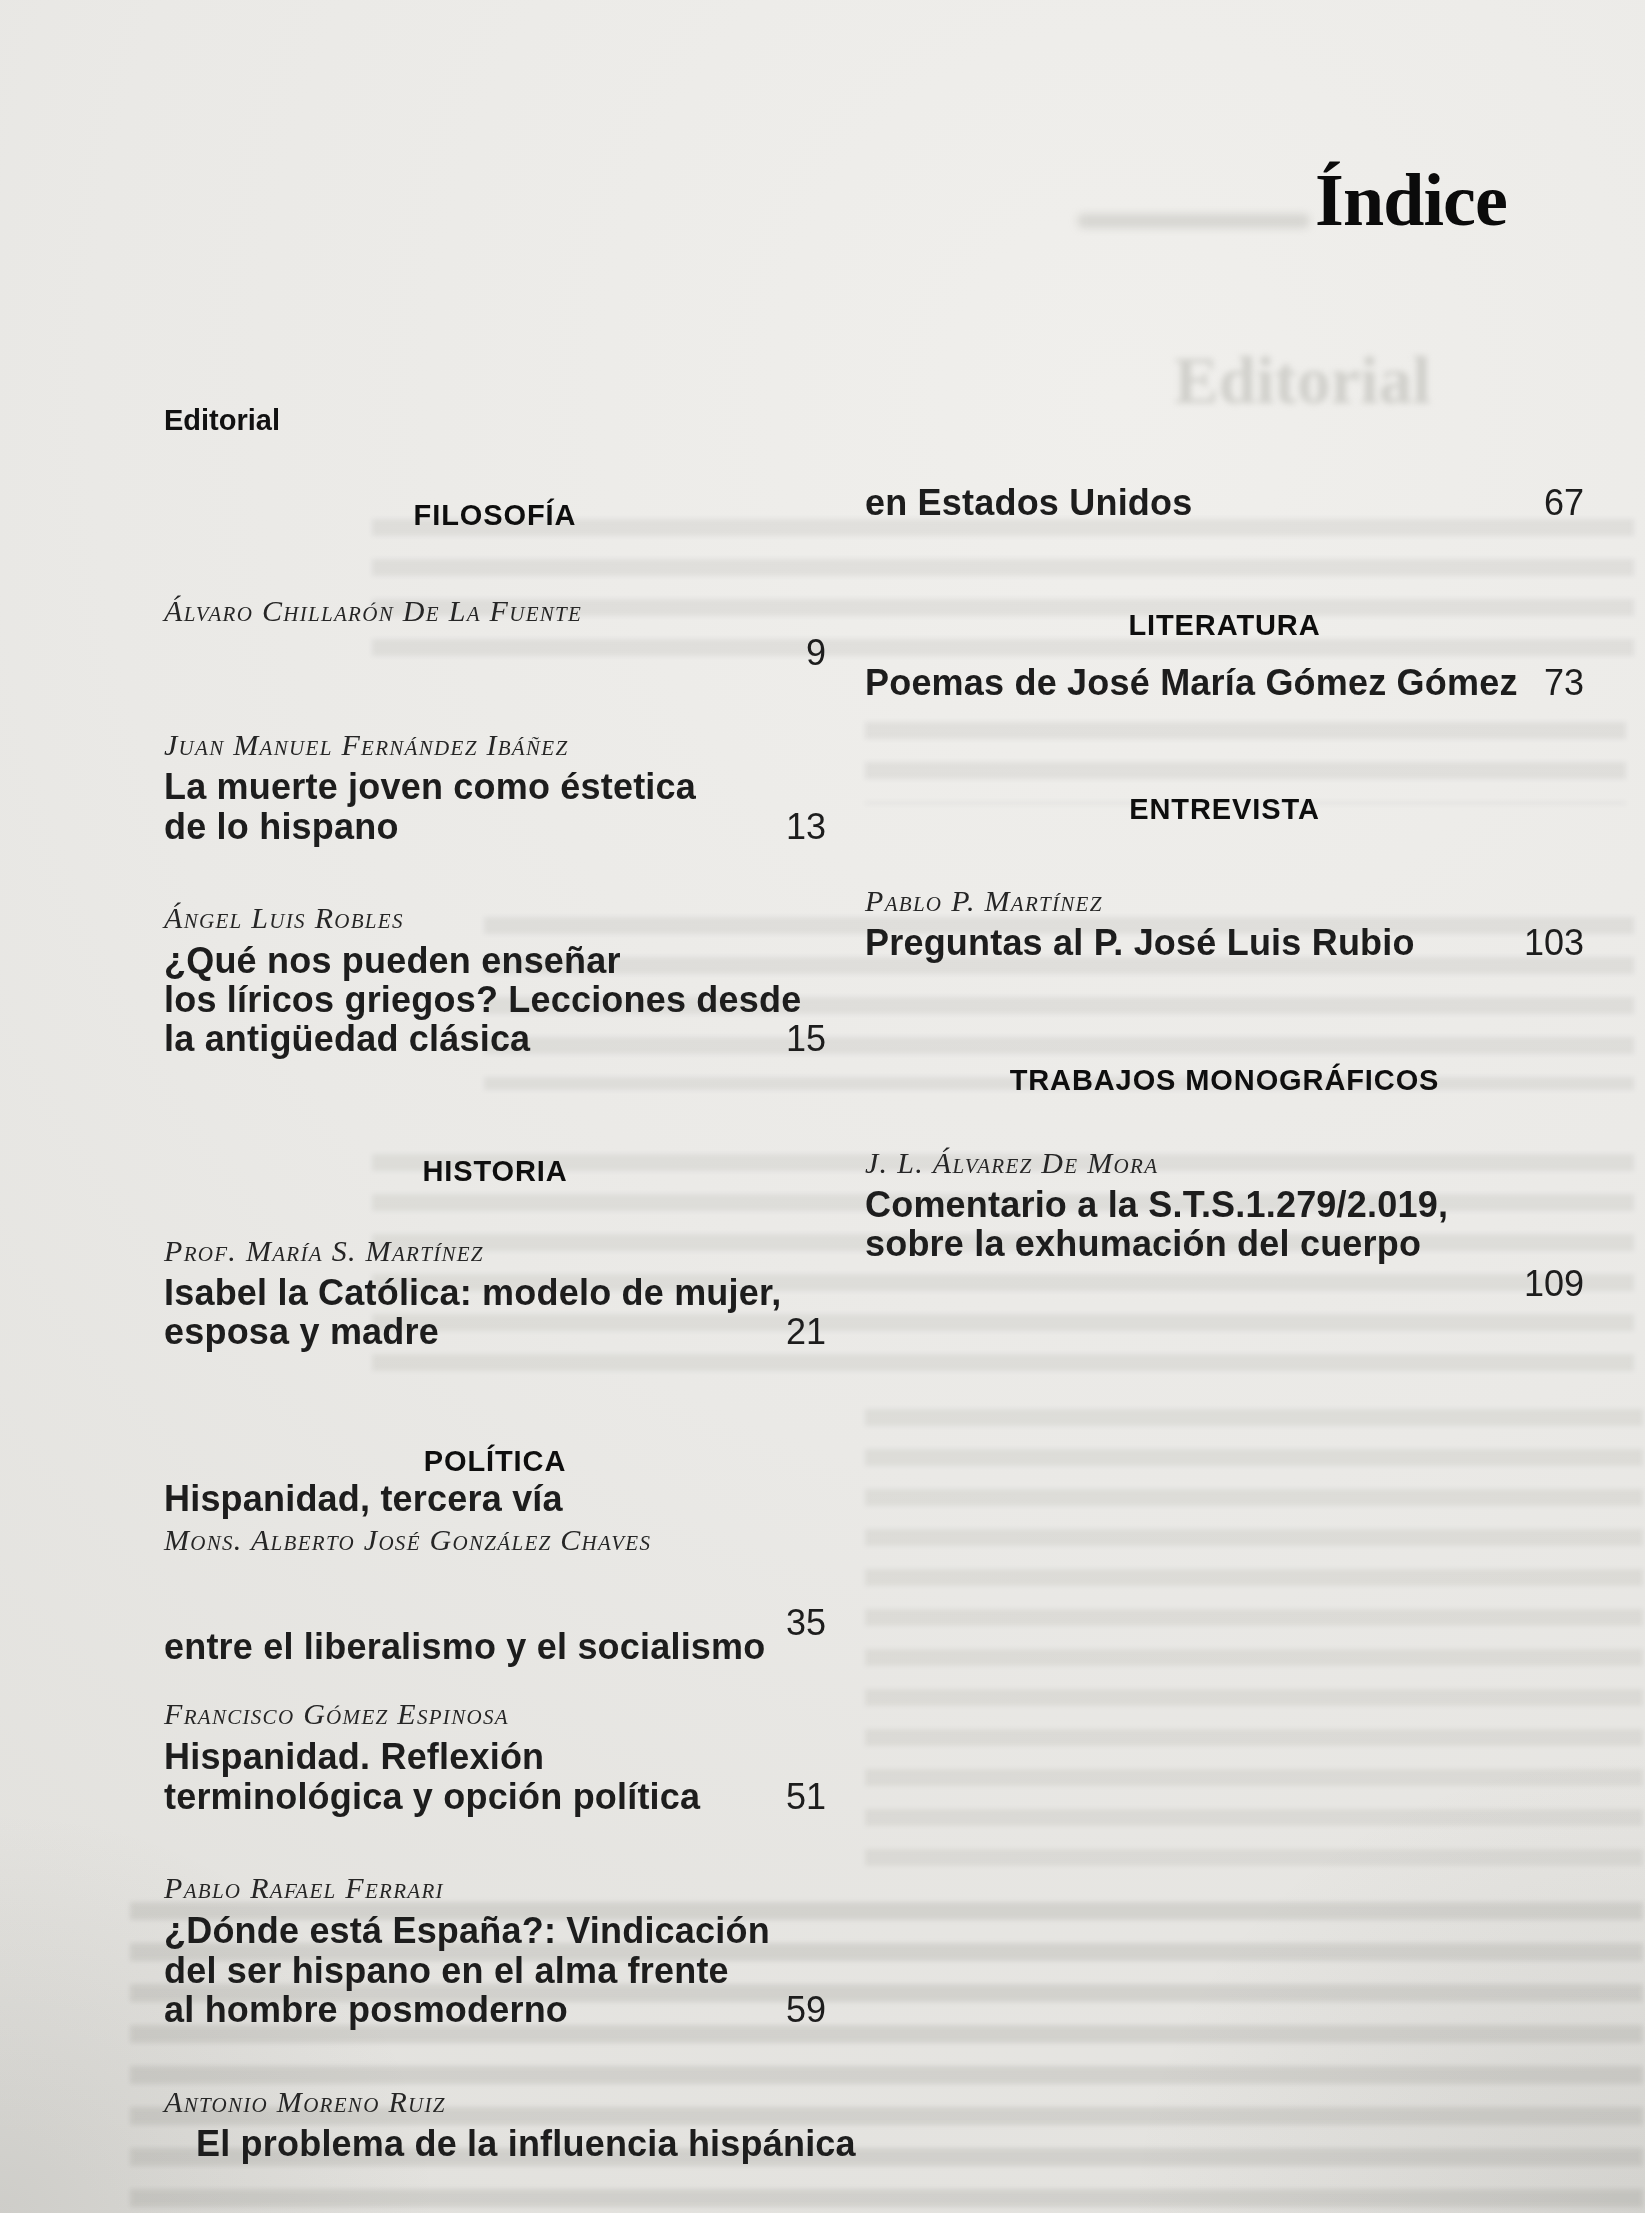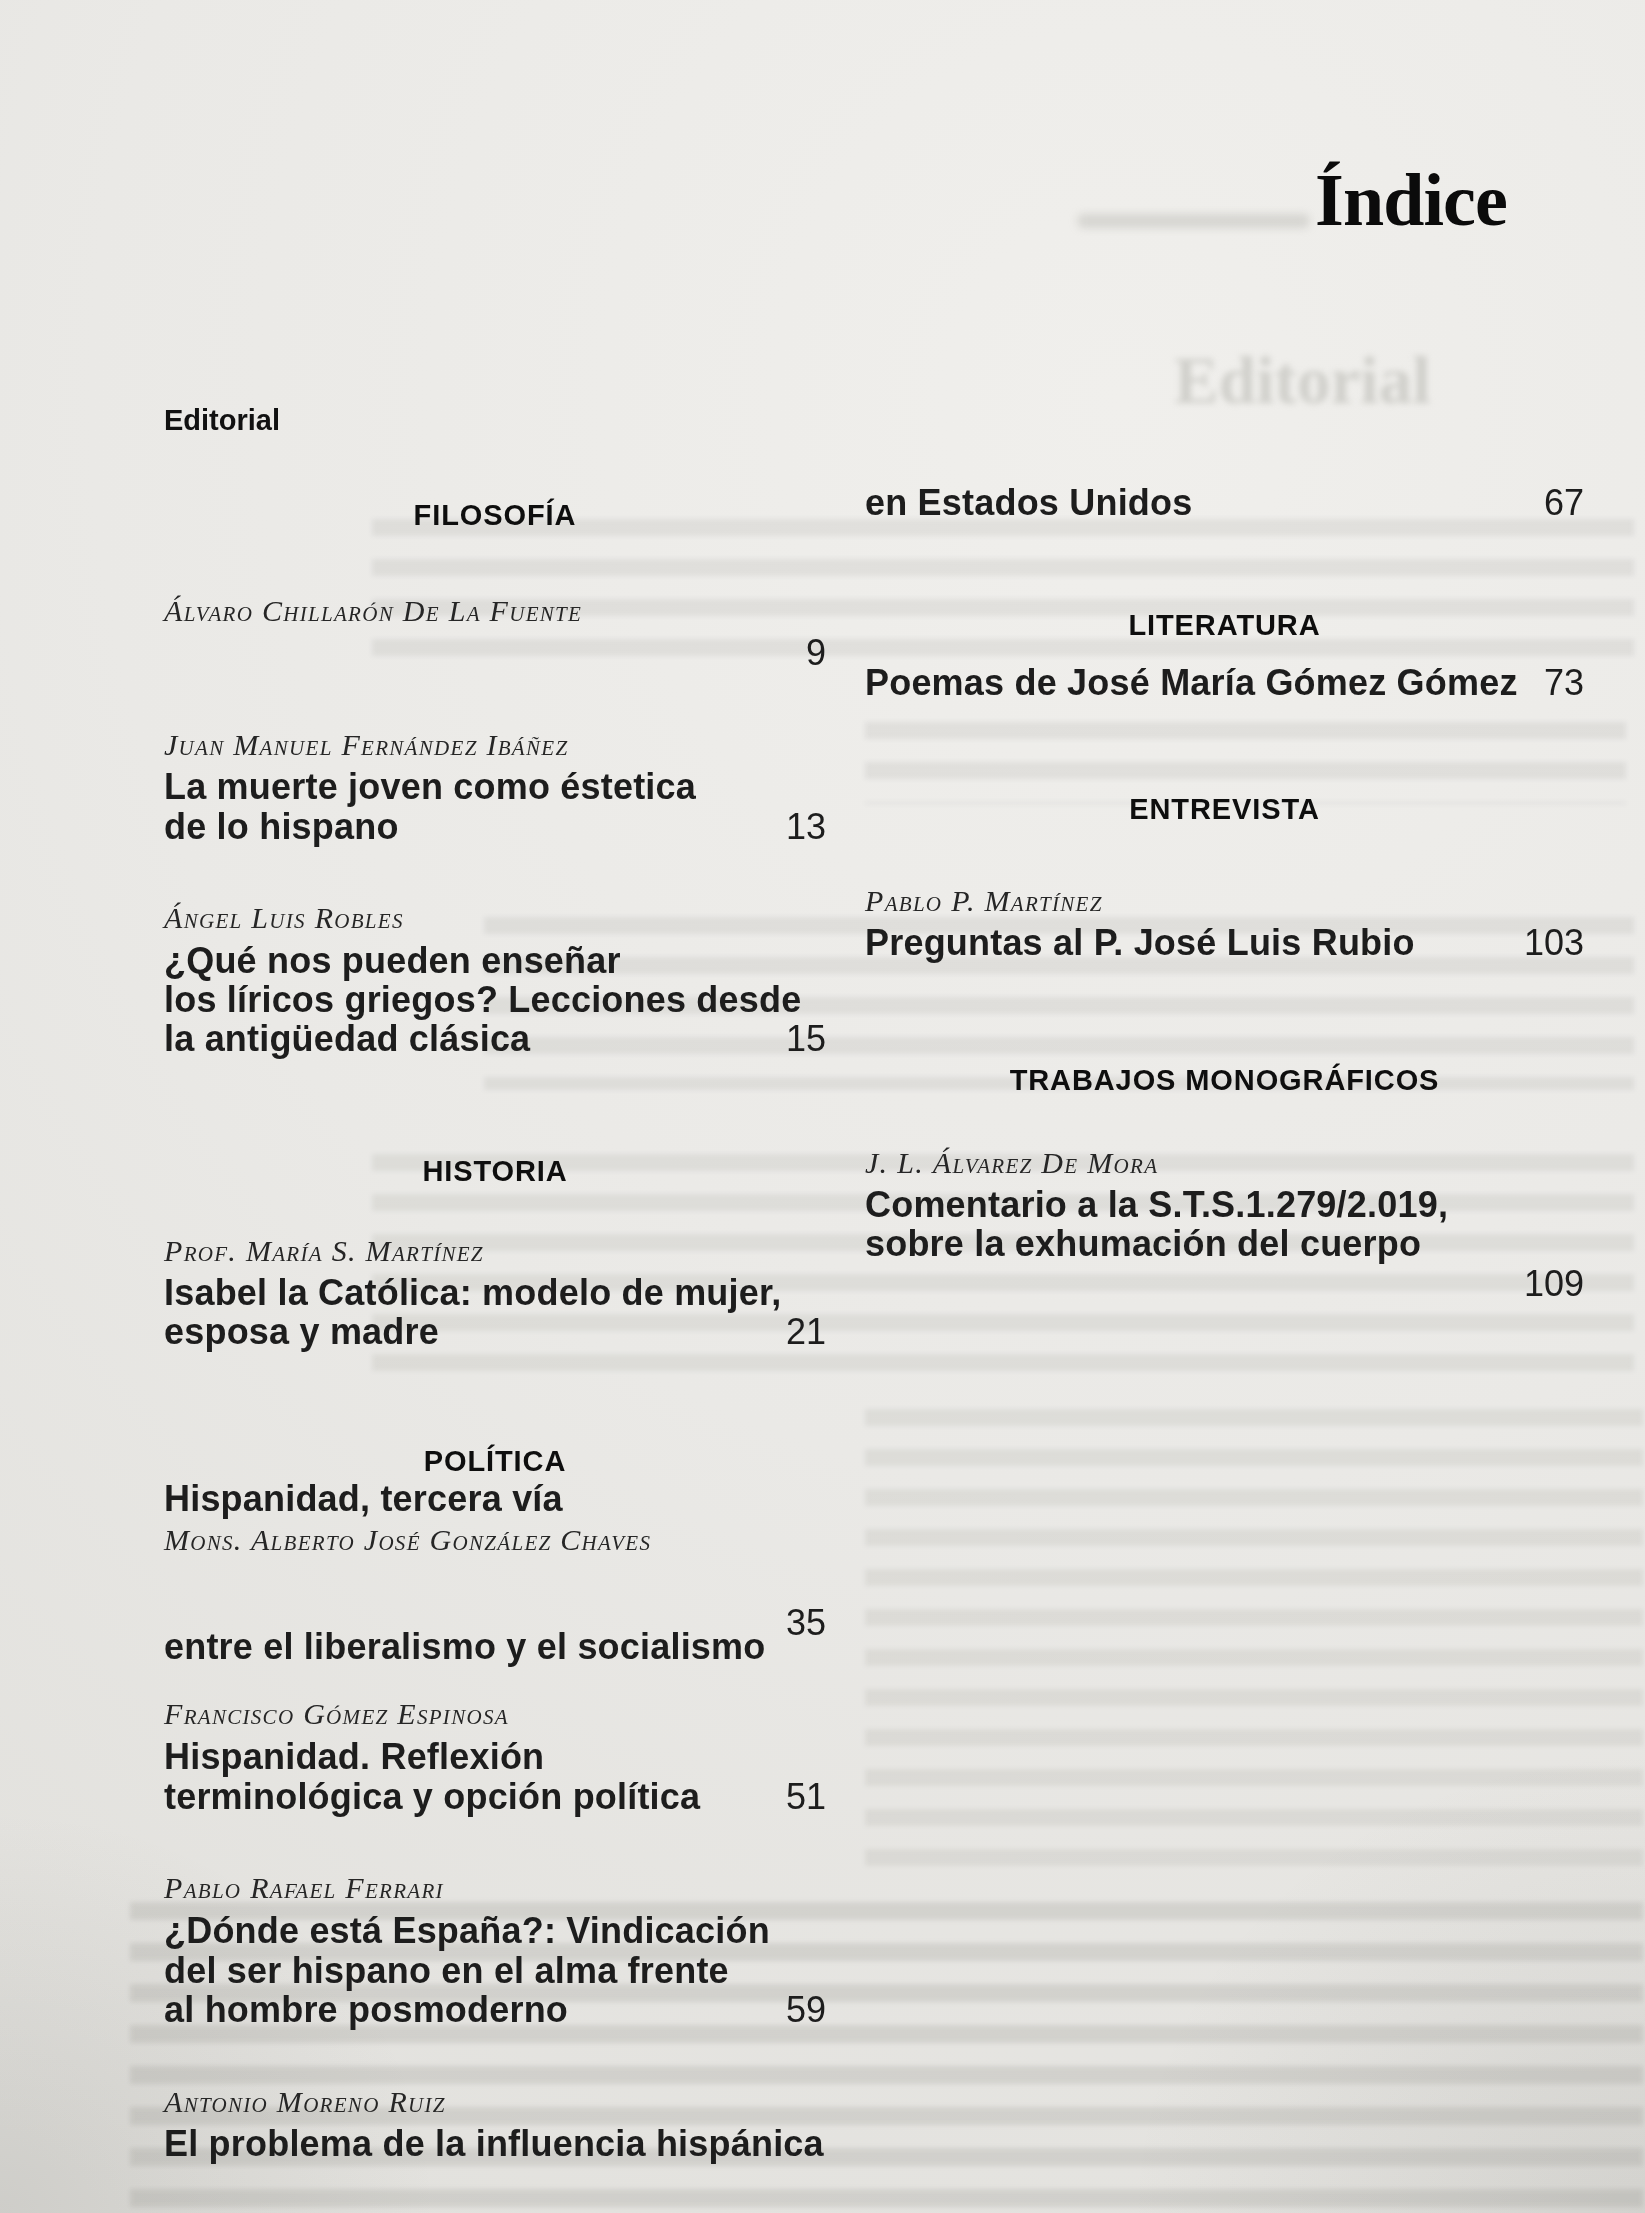--- a/index.html
+++ b/index.html
@@ -136,21 +136,21 @@
     <div class="abs tline" style="top:1778px;">terminológica y opción política</div>
     <div class="abs pnum" style="top:1778px;">51</div>
 
     <div class="abs author" style="top:1872px;">Pablo Rafael Ferrari</div>
     <div class="abs tline" style="top:1912px;">¿Dónde está España?: Vindicación</div>
     <div class="abs tline" style="top:1952px;">del ser hispano en el alma frente</div>
     <div class="abs tline" style="top:1991px;">al hombre posmoderno</div>
     <div class="abs pnum" style="top:1991px;">59</div>
 
     <div class="abs author" style="top:2086px;">Antonio Moreno Ruiz</div>
-    <div class="abs tline" style="top:2125px;">El problema de la influencia hispánica</div>
+    <div class="abs tline" style="top:2125px;margin-left:32px;">El problema de la influencia hispánica</div>
   </div>
 
   <div class="toc-col" style="left:865px;width:719px;">
 
     <div class="abs tline" style="top:484px;">en Estados Unidos</div>
     <div class="abs pnum" style="top:484px;">67</div>
 
     <div class="abs sec" style="top:610px;">LITERATURA</div>
 
     <div class="abs tline" style="top:664px;">Poemas de José María Gómez Gómez</div>

